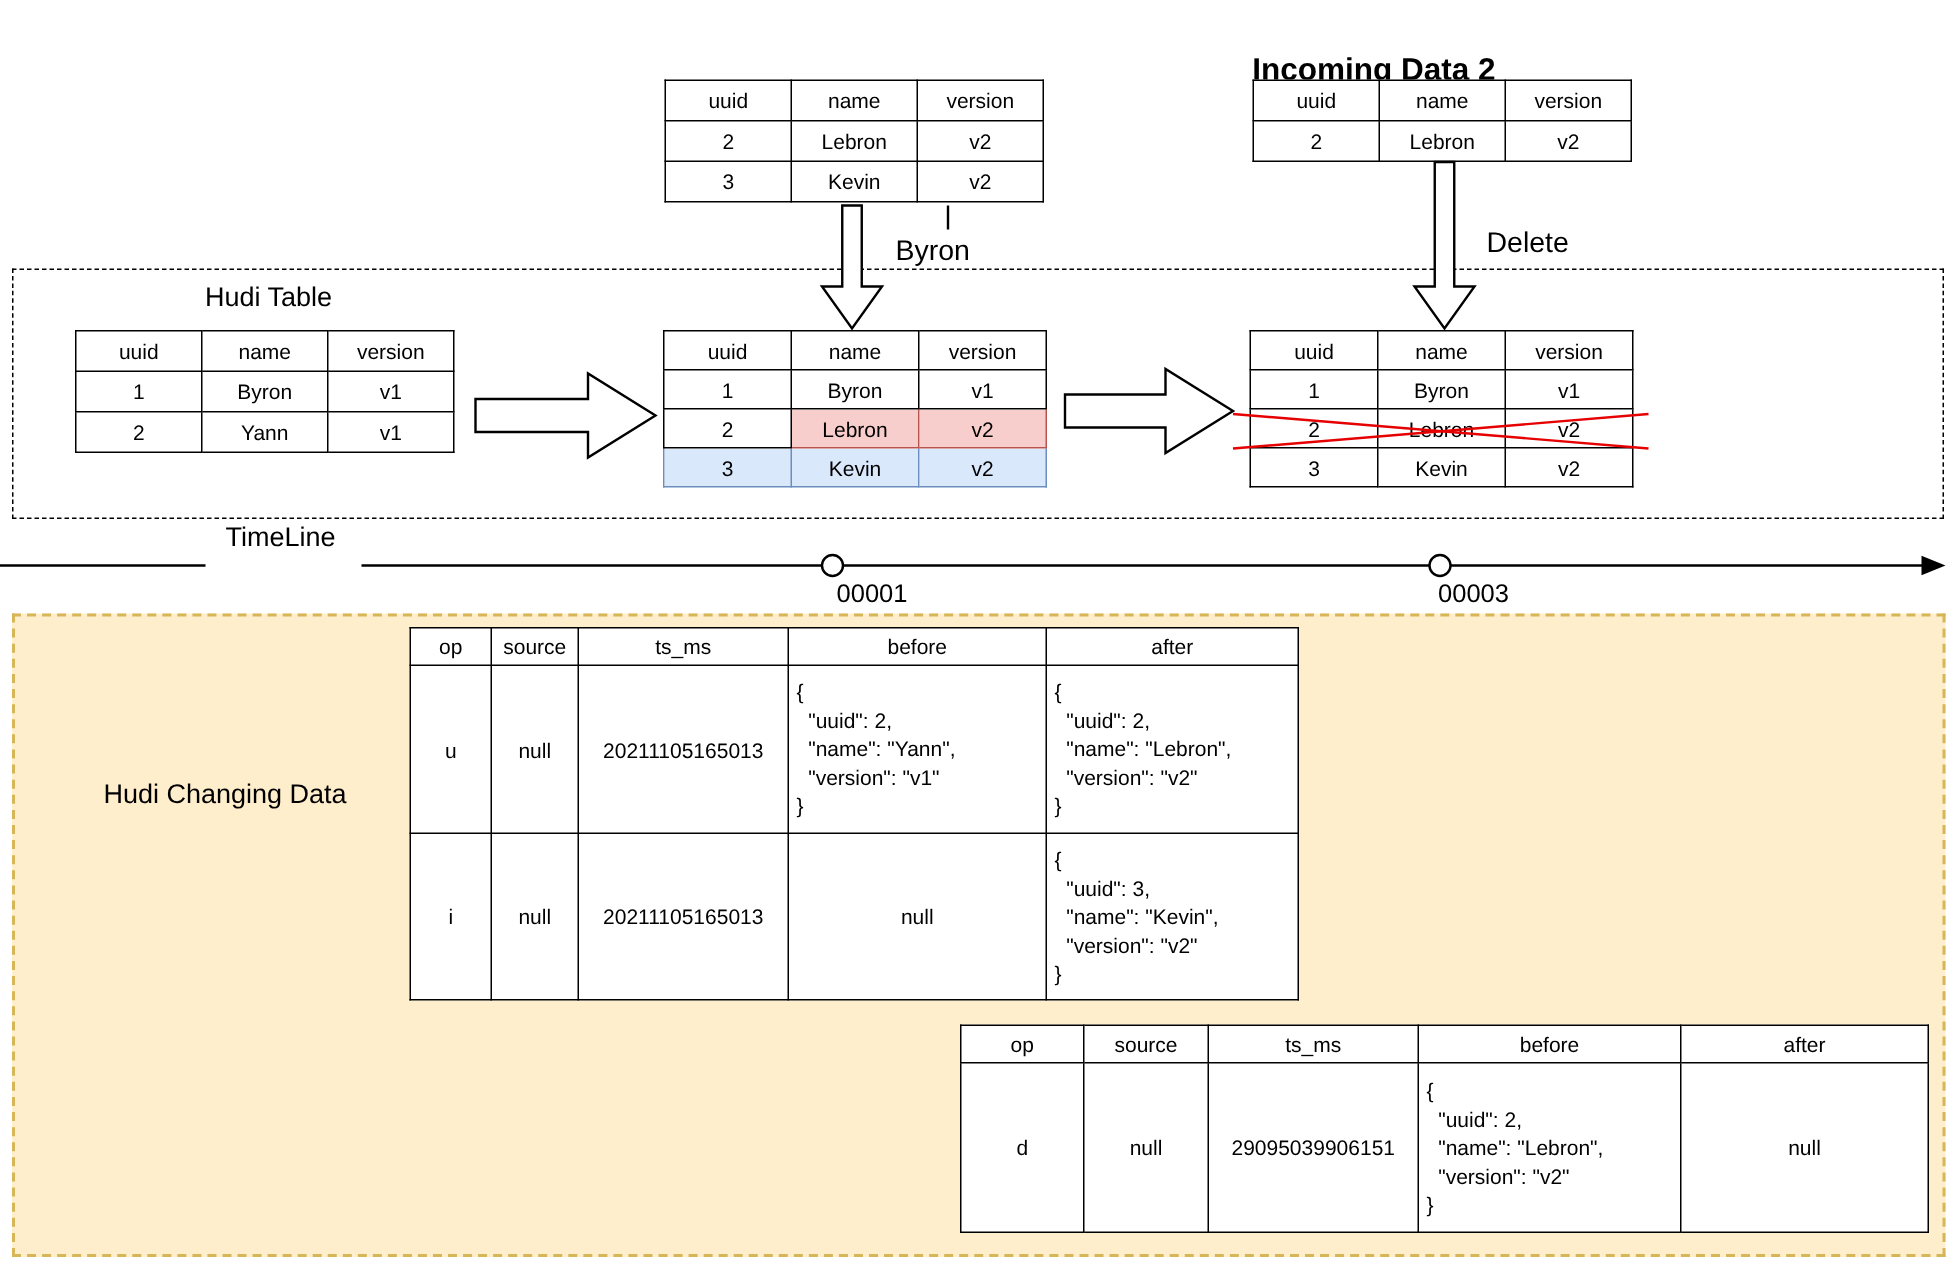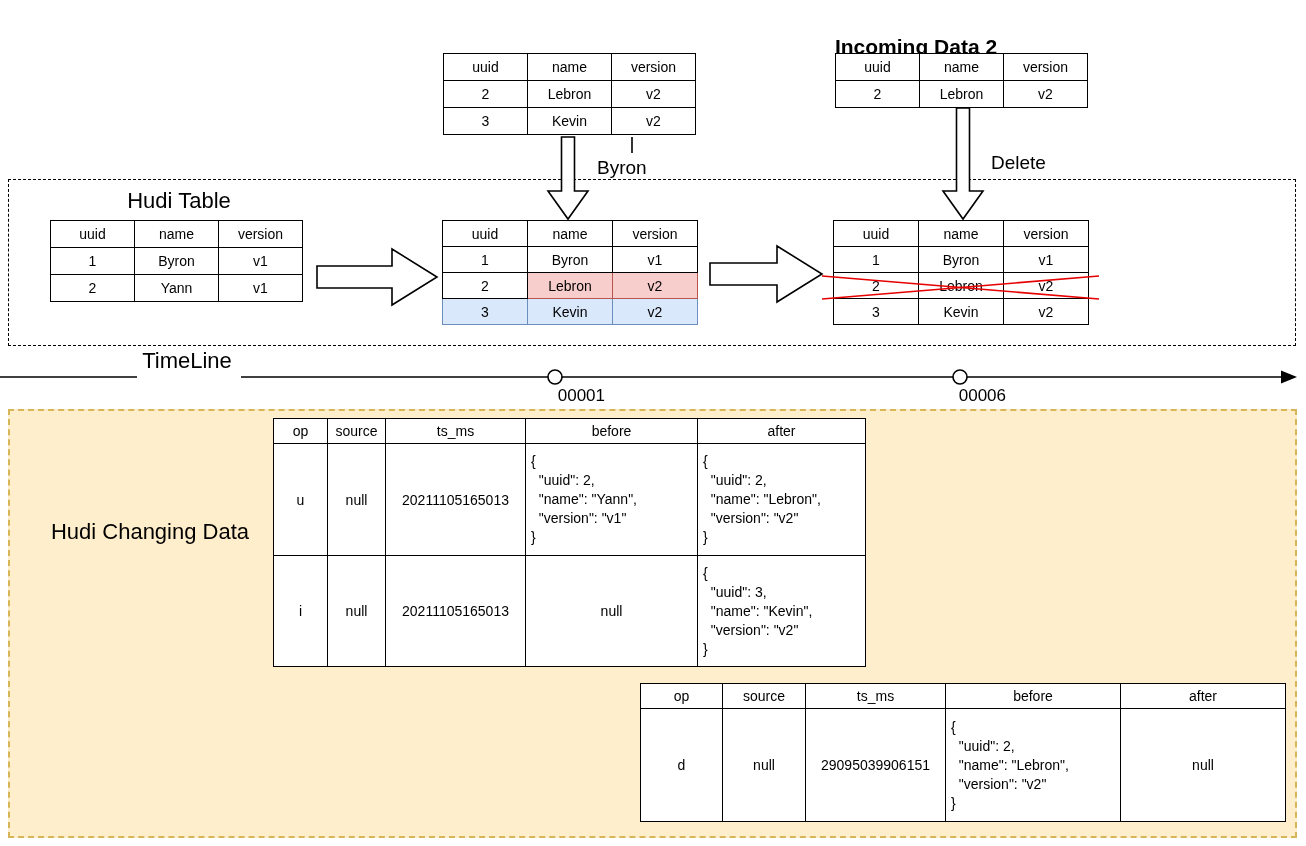--- a/index.html
+++ b/index.html
@@ -1,20 +1,20 @@
 <!DOCTYPE html>
 <html><head>
 <meta charset="utf-8">
 <style>
   html,body{margin:0;padding:0;background:#fff;}
   #canvas{position:relative;width:1306px;height:846px;background:#fff;overflow:hidden;
           font-family:"Liberation Sans",sans-serif;color:#000;}
   .abs{position:absolute;}
   .big-title{font-size:21px;font-weight:700;text-align:center;}
-  .label{font-size:22px;text-align:center;}
+  .label{font-size:18px;text-align:center;}
   .small-label{font-size:17px;text-align:right;}
   .op-label{font-size:19px;text-align:left;}
   table{border-collapse:collapse;table-layout:fixed;background:#fff;padding-left:12px;}
   td{border:1.5px solid #000;text-align:center;font-size:14px;padding:0;overflow:hidden;}
   .mini td{height:25px;}
   .r28 td{height:26px;}
   .red-cell{background:#f8cecc;border-color:#b85450;}
   .blue-cell{background:#dae8fc;border-color:#6c8ebf;}
   .region-hudi{border:1.5px dashed #000;background:transparent;}
   .region-yellow{background:#ffeecb;border:2px dashed #d6b656;}
@@ -162,21 +162,21 @@
     <tr>
       <td>3</td>
       <td>Kevin</td>
       <td>v2</td>
     </tr>
   </tbody>
     </table>
 
   <div class="abs label" style="left:137px;top:348px;width:100px;">TimeLine</div>
   <div class="abs small-label" style="left:505px;top:386px;width:100px;">00001</div>
-  <div class="abs small-label" style="left:906px;top:386px;width:100px;">00006</div>
+  <div class="abs small-label" style="left:906px;top:386px;width:100px;">00003</div>
 
   <div class="abs region-yellow" style="left:8px;top:409px;width:1285px;height:425px;"></div>
   <div class="abs label" style="left:30px;top:519px;width:240px;">Hudi Changing Data</div>
 
   <table class="abs cdc" style="left:273px;top:418px;width:592px;">
     <colgroup>
         <col style="width:54px">
         <col style="width:58px">
         <col style="width:140px">
         <col style="width:172px">

